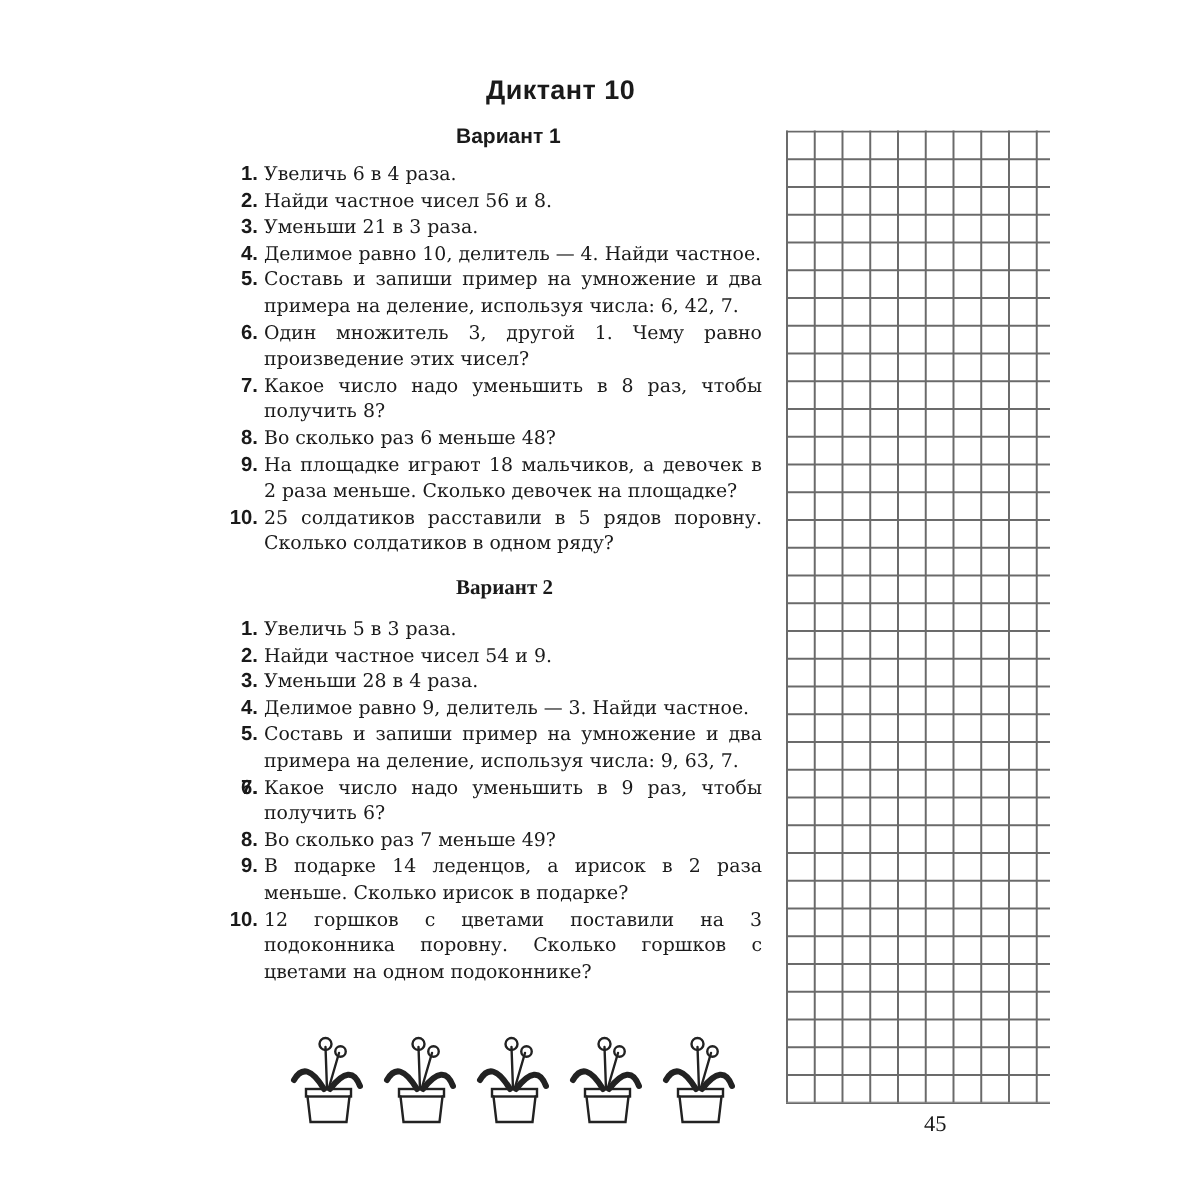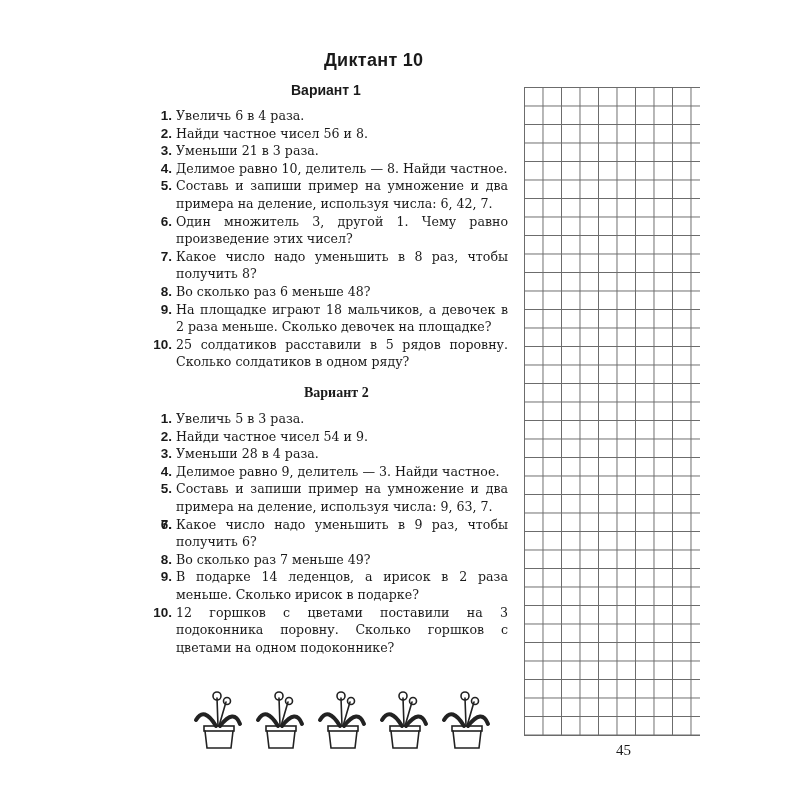--- a/index.html
+++ b/index.html
@@ -22,27 +22,27 @@
   .pots { position: absolute; left: 190px; top: 688px; display: flex; gap: 5px; }
   .pot { width: 57px; height: 62px; }
 </style>
 </head>
 <body>
 
 <div class="title">
   <span class="title-inner">Диктант 10</span>
 </div>
 
-<div class="variant" style="left:291px; top:82px;">Вариант 1</div>
+<div class="variant" style="left:304px; top:82px;">Вариант 1</div>
 
 <ol class="list" style="top:107px;">
   <li class="item"><span class="num">1.</span><span>Увеличь 6 в 4 раза.</span></li>
   <li class="item"><span class="num">2.</span><span>Найди частное чисел 56 и 8.</span></li>
   <li class="item"><span class="num">3.</span><span>Уменьши 21 в 3 раза.</span></li>
-  <li class="item"><span class="num">4.</span><span>Делимое равно 10, делитель — 8. Найди частное.</span></li>
+  <li class="item"><span class="num">4.</span><span>Делимое равно 10, делитель — 4. Найди частное.</span></li>
   <li class="item"><span class="num">5.</span><span>Составь и запиши пример на умножение и два примера на деление, используя числа: 6, 42, 7.</span></li>
   <li class="item"><span class="num">6.</span><span>Один множитель 3, другой 1. Чему равно произведение этих чисел?</span></li>
   <li class="item"><span class="num">7.</span><span>Какое число надо уменьшить в 8 раз, чтобы получить 8?</span></li>
   <li class="item"><span class="num">8.</span><span>Во сколько раз 6 меньше 48?</span></li>
   <li class="item"><span class="num">9.</span><span>На площадке играют 18 мальчиков, а девочек в 2 раза меньше. Сколько девочек на площадке?</span></li>
   <li class="item"><span class="num">10.</span><span>25 солдатиков расставили в 5 рядов поровну. Сколько солдатиков в одном ряду?</span></li>
 </ol>
 
 <div class="variant" style="left:304px; top:385px;font-family:Liberation Serif, serif;">Вариант 2</div>
 

